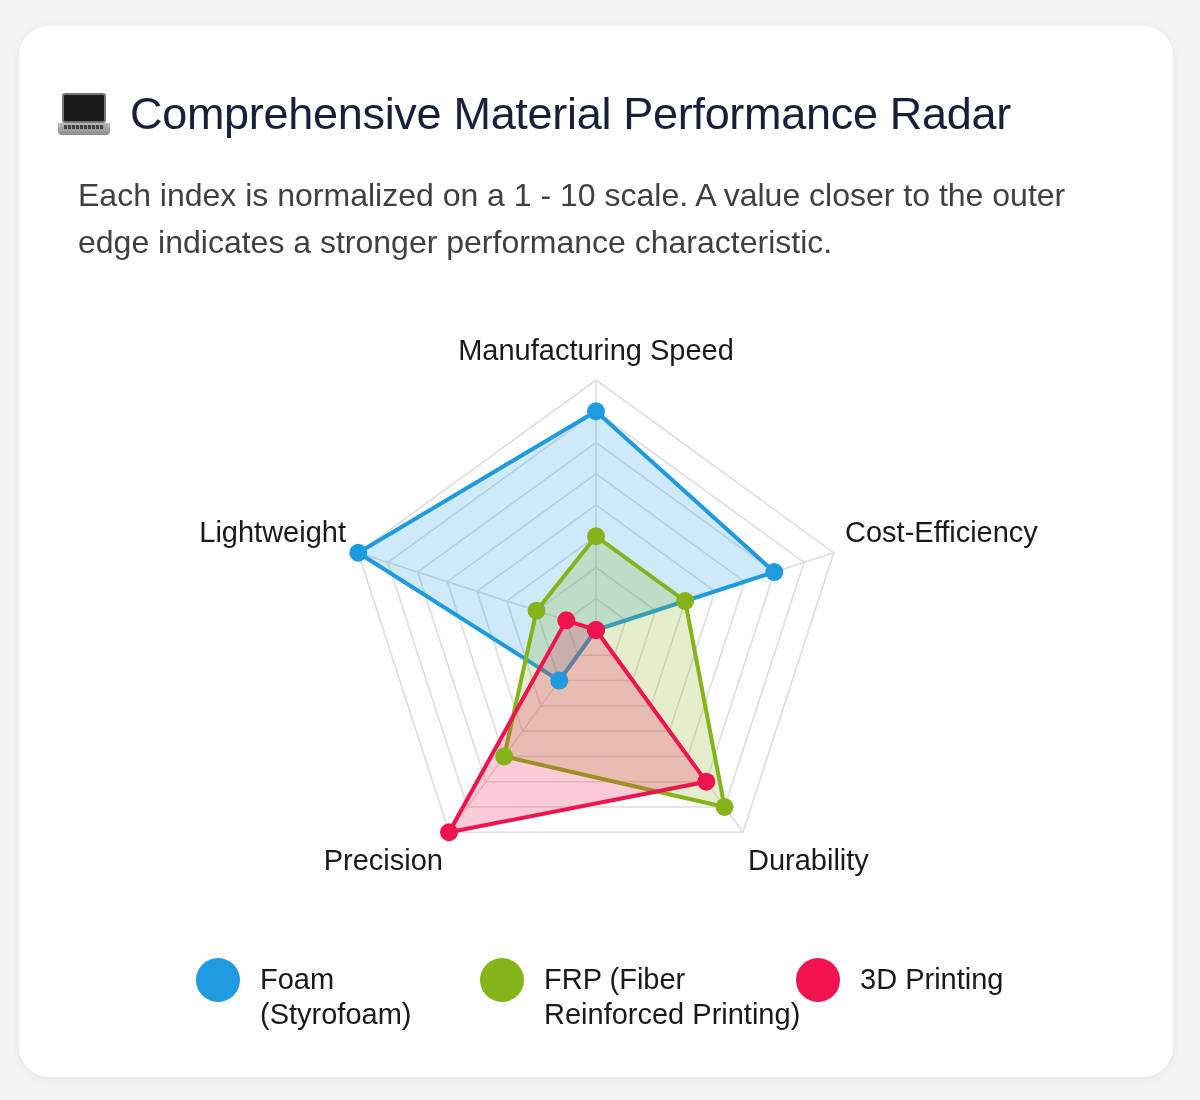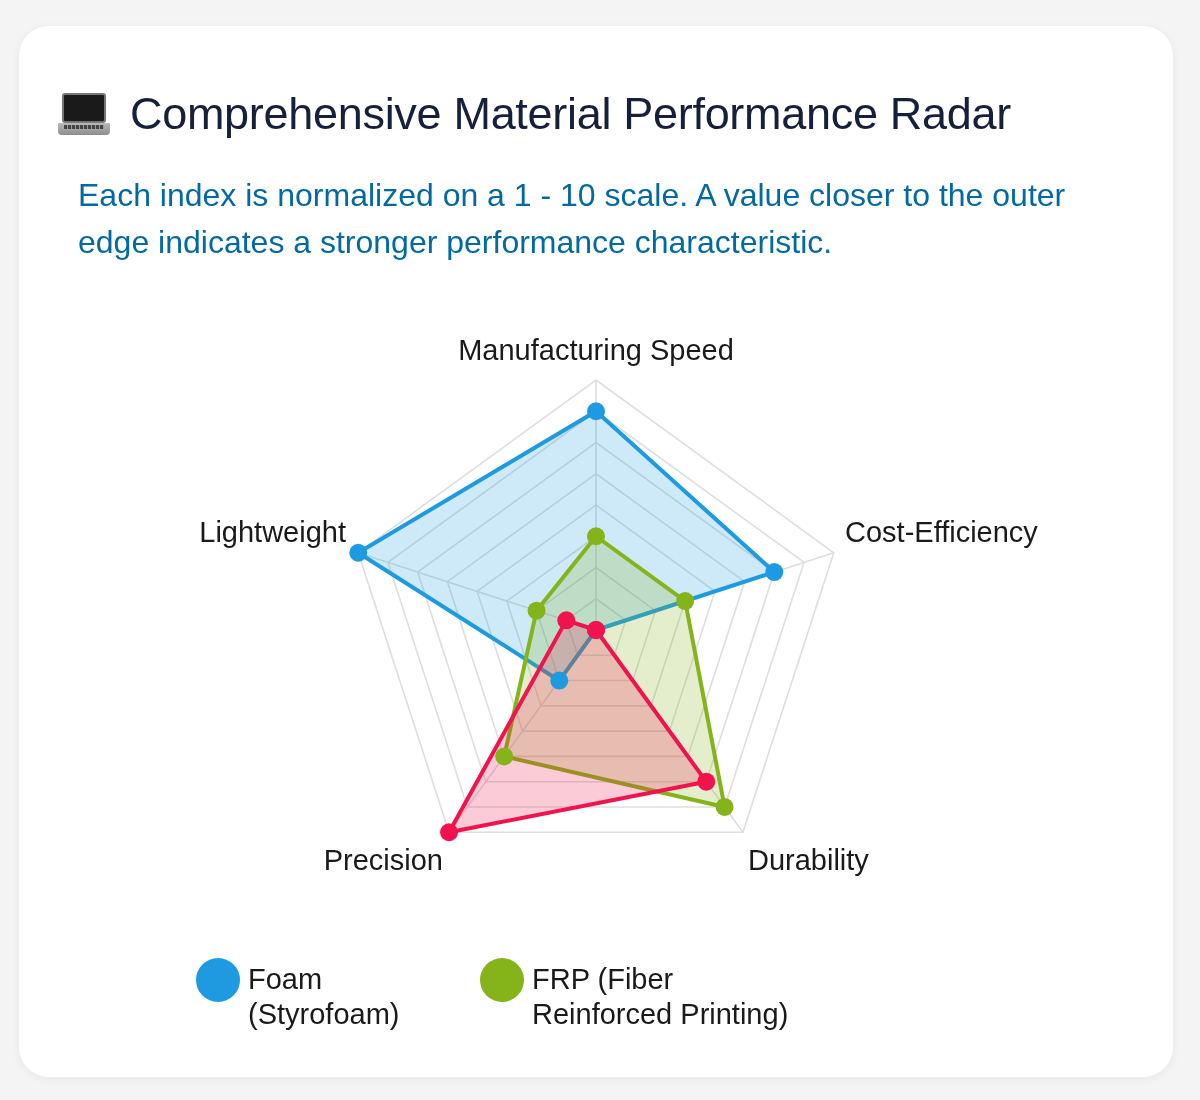--- a/index.html
+++ b/index.html
@@ -30,30 +30,30 @@
   }
   .laptop-icon .keys {
     position: absolute; left: 6px; top: 34px; width: 40px; height: 4px;
     background: repeating-linear-gradient(90deg, #444 0 3px, #999 3px 4px);
   }
   .title {
     font-size: 45px; font-weight: normal; color: #17203b; letter-spacing: -0.3px;
   }
   .subtitle {
     position: absolute; left: 78px; top: 172px; width: 1060px;
-    font-size: 32px; line-height: 47px; color: #0369a1;
+    font-size: 32px; line-height: 47px; color: #404040;
   }
   svg.radar { position: absolute; left: 0; top: 0; }
   .axis-label { font-size: 29px; fill: #1a1a1a; font-family: "Liberation Sans", sans-serif; }
   .legend {
     position: absolute; left: 196px; top: 958px; width: 900px; height: 80px;
   }
   .legend-item { position: absolute; top: 0; display: flex; align-items: flex-start; }
   .legend-swatch { width: 44px; height: 44px; border-radius: 50%; margin-right: 8px; flex: none; }
-  .legend-label { font-size: 29px; line-height: 35px; color: #1a1a1a; white-space: pre-line; margin-top: 4px; }
+  .legend-label { font-size: 29px; line-height: 35px; color: #1a1a1a; white-space: pre-line; margin-top: 4px; margin-left: 12px; }
 </style>
 </head>
 <body>
 
 <div class="card"></div>
 
 <div class="title-row">
   <div class="laptop-icon">
     <div class="screen"></div>
       <div class="base"></div>
@@ -113,13 +113,17 @@
   <div class="legend-item" style="left:0px">
     <div class="legend-swatch" style="background: rgb(30, 155, 224);"></div>
     <div class="legend-label">Foam
 (Styrofoam)</div>
   </div>
   <div class="legend-item" style="left:284px">
     <div class="legend-swatch" style="background: rgb(132, 179, 26);"></div>
     <div class="legend-label">FRP (Fiber
 Reinforced Printing)</div>
   </div>
+  <div class="legend-item" style="left:600px">
+    <div class="legend-swatch" style="background: rgb(240, 19, 77);"></div>
+    <div class="legend-label">3D Printing</div>
+  </div>
 </div>
 
 </body></html>

